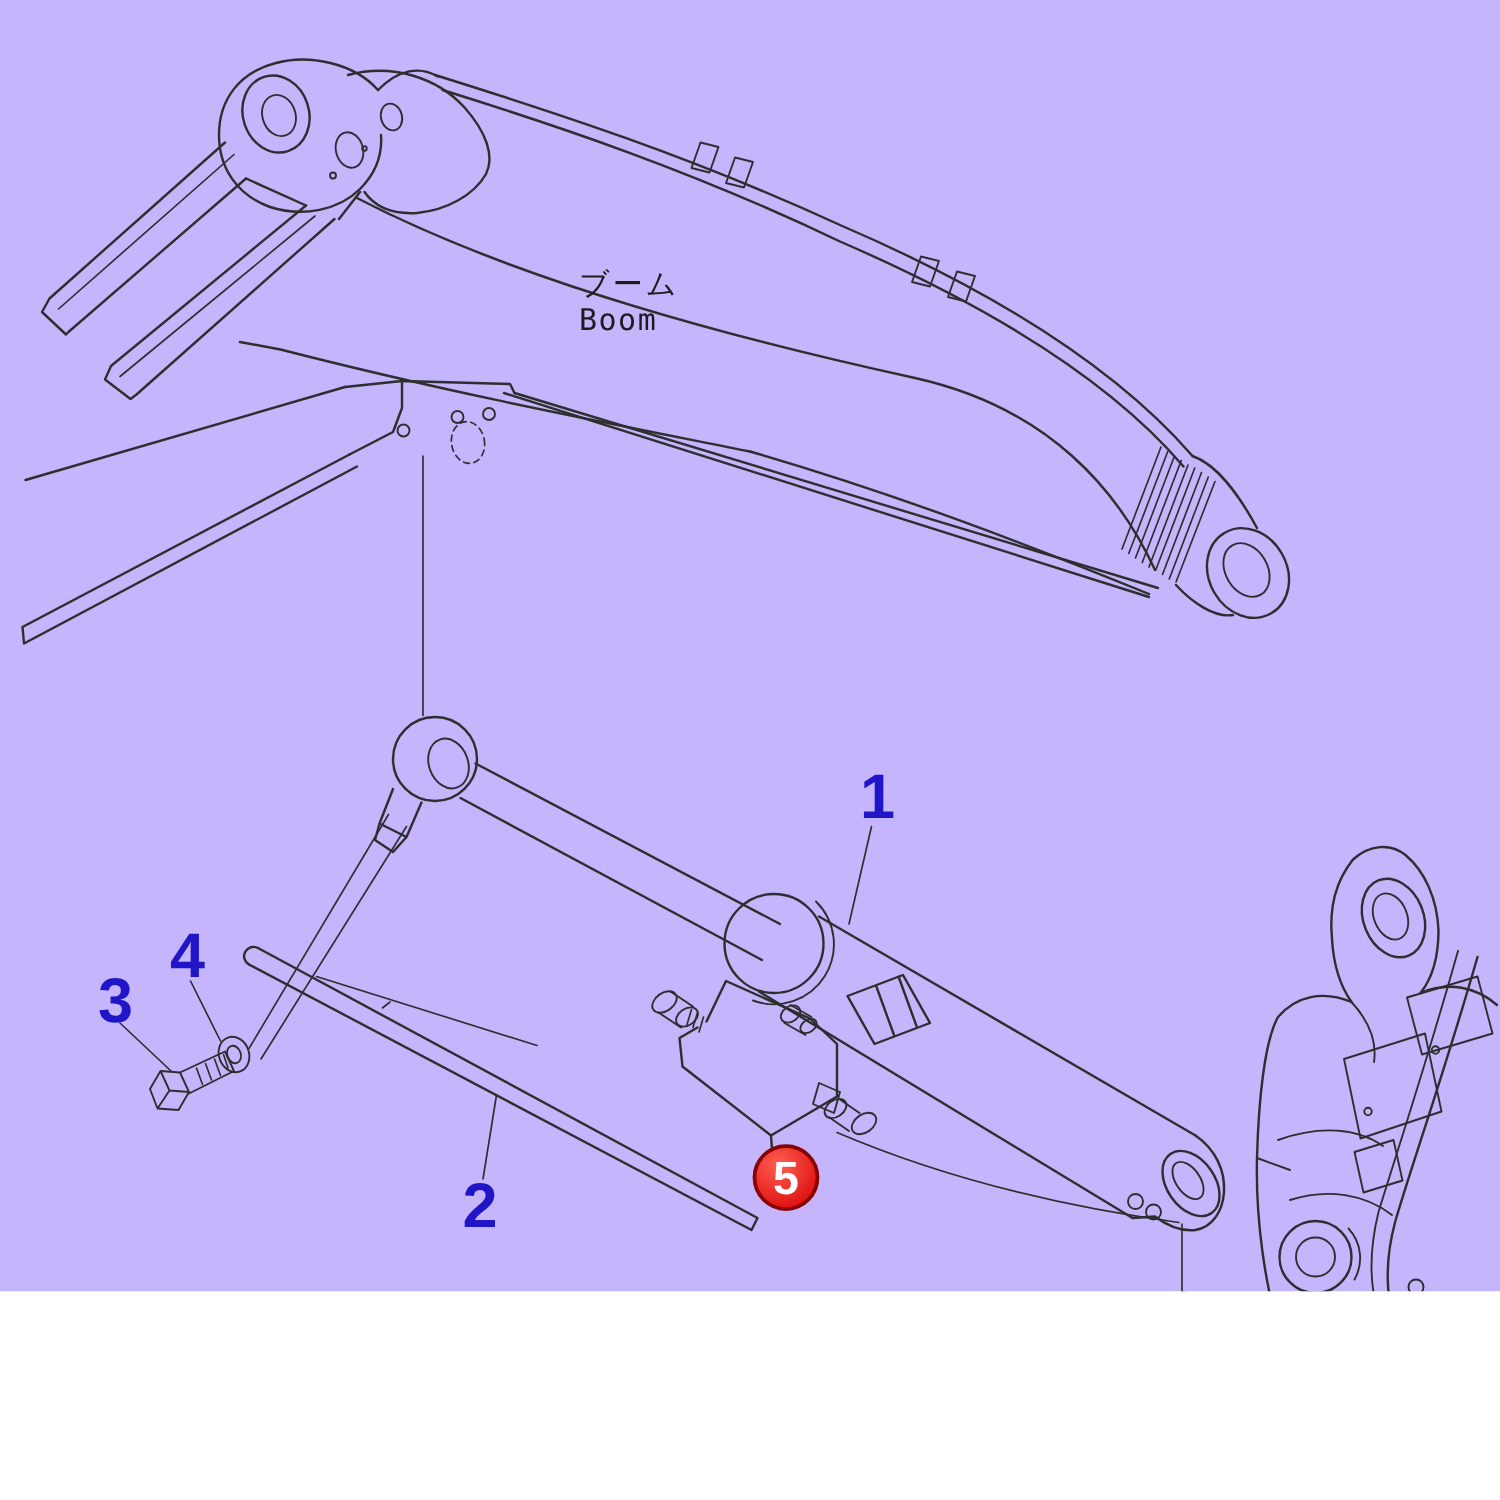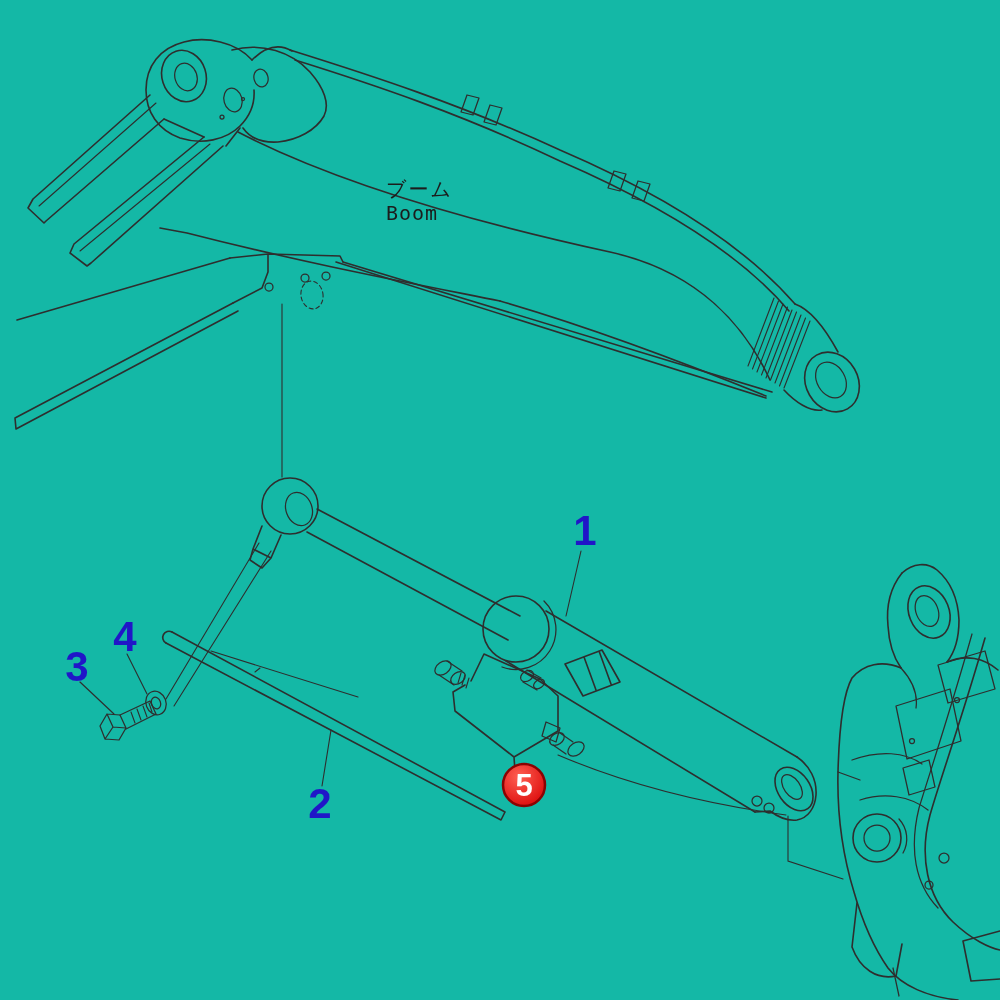--- a/index.html
+++ b/index.html
@@ -1,16 +1,16 @@
 <!DOCTYPE html>
 <html><head>
 <meta charset="utf-8">
 <style>
   html,body{margin:0;padding:0;background:#ffffff;}
-  .stage{position:relative;width:1000px;height:1000px;background:#14b8a6;overflow:hidden;
+  .stage{position:relative;width:1000px;height:861px;background:#c4b5fd;overflow:hidden;
          font-family:"Liberation Sans",sans-serif;}
   svg{display:block;}
   .callout{font-family:"Liberation Sans",sans-serif;font-weight:bold;font-size:42px;cursor:pointer;}
   .badge-num{font-family:"Liberation Sans",sans-serif;font-weight:bold;font-size:31px;}
   .jp{font-family:"DejaVu Sans Mono","DejaVu Sans",monospace;font-size:20px;fill:#1c1c1c;letter-spacing:2px;}
   .en{font-family:"DejaVu Sans Mono","DejaVu Sans",monospace;font-size:20px;fill:#1c1c1c;letter-spacing:1px;}
   .main{fill:none;stroke-width:1.6;stroke-linecap:round;stroke-linejoin:round;}
   .thin{fill:none;stroke-width:1.1;stroke-linecap:round;}
   .det{fill:none;stroke-width:1.25;stroke-linecap:round;stroke-linejoin:round;}
 </style>

